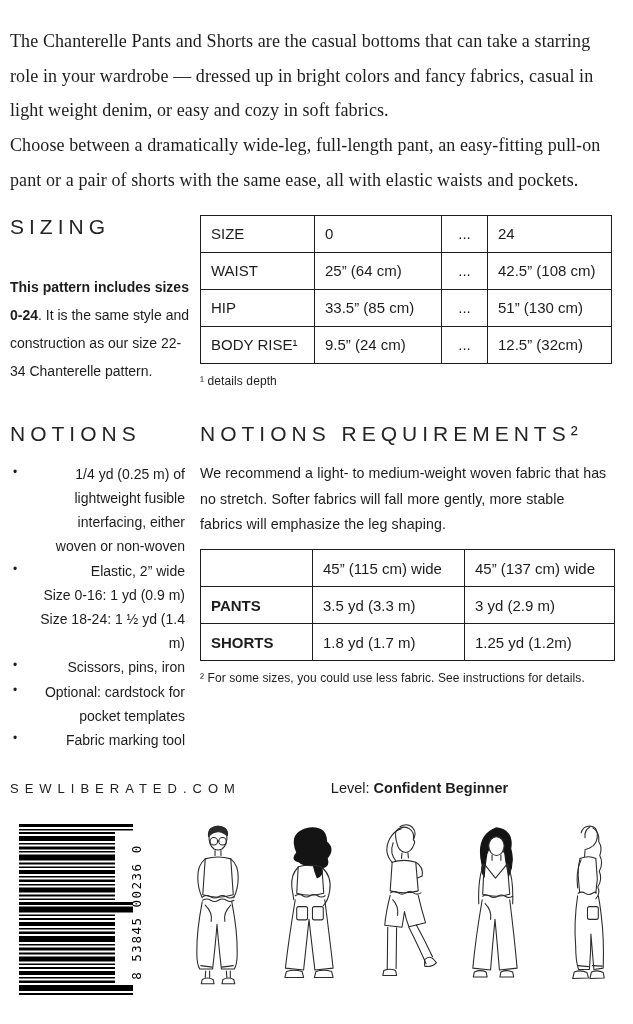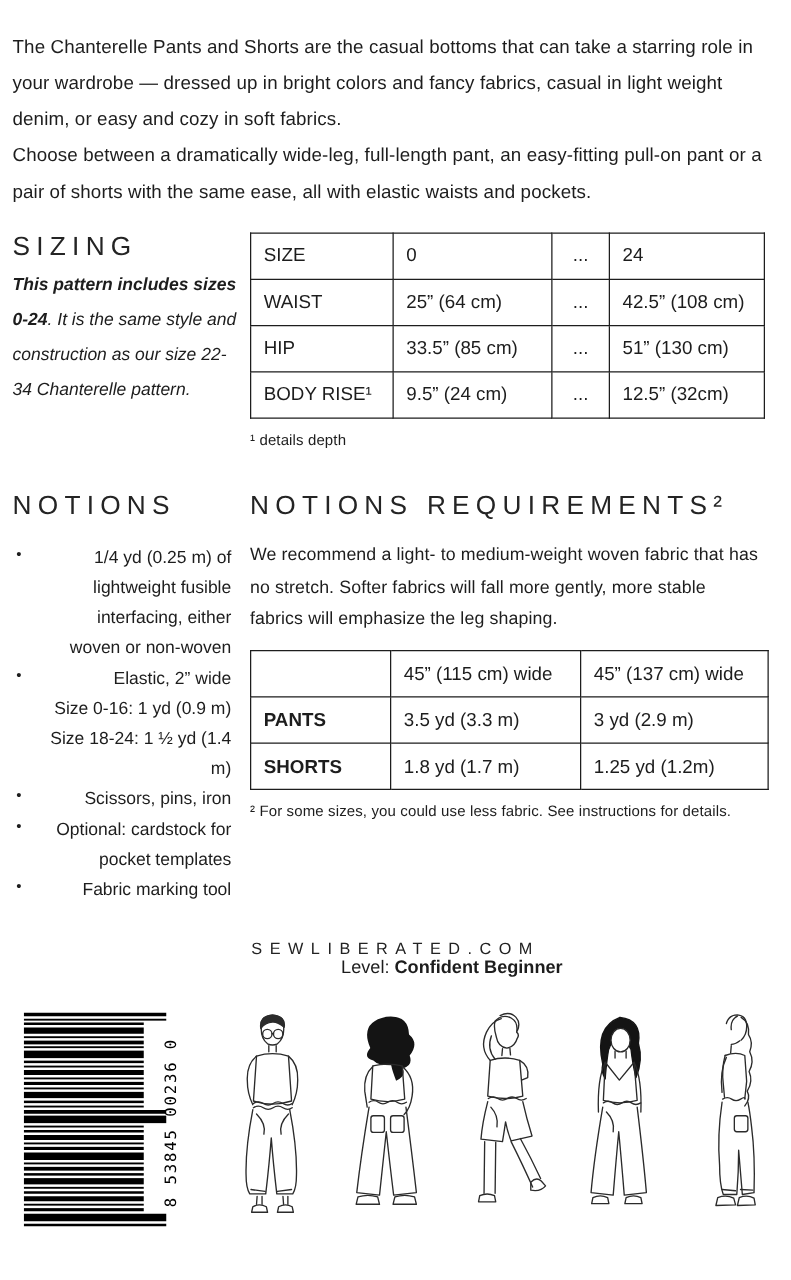--- a/index.html
+++ b/index.html
@@ -3,52 +3,52 @@
 <meta charset="utf-8">
 <style>
   * { margin:0; padding:0; box-sizing:border-box; }
   body {
     width:633px; height:1024px; overflow:hidden;
     background:#ffffff; color:#1d1d1d;
     font-family:"Liberation Sans", sans-serif;
     position:relative;
   }
   
-  .intro { padding:24px 10px 0 10px; font-size:15px; line-height:1.93; letter-spacing:.1px; }
+  .intro { padding:24px 10px 0 10px; font-size:18px; line-height:1.93; letter-spacing:.1px;font-family:Liberation Serif, serif; }
   .intro p { margin:0; }
   
   .row { display:flex; align-items:flex-start; padding:0 23px 0 10px; }
   .row1 { margin-top:17px; }
   .row2 { margin-top:34px; }
   .leftcol { width:190px; flex:none; }
   .rightcol { flex:1; min-width:0; }
   h2.sec {
     font-size:21px; font-weight:400; letter-spacing:5px; color:#242424;
   }
-  .sizing-note { margin-top:3px; font-size:14px; line-height:2.0; width:180px;font-style:italic; }
+  .sizing-note { margin-top:34px; font-size:14px; line-height:2.0; width:180px; }
   .sizing-note b { font-weight:700; }
   
   table { border-collapse:collapse; table-layout:fixed; }
   table, th, td { border:1.5px solid #1d1d1d; }
   th, td { font-size:15px; text-align:left; padding:7px 10px; height:37px; white-space:nowrap; overflow:hidden; }
   th { font-weight:400; }
   td.dots, th.dots { text-align:center; padding:7px 4px; }
   .size-table { width:411px; }
   .fab-table  { width:414px; margin-top:11px; }
   .fab-table td.rowlabel { font-weight:700; }
   .footnote { font-size:12px; margin-top:10px; letter-spacing:.1px; }
   
   .notions-list { list-style:none; margin-top:16px; font-size:14px; line-height:1.73; width:185px; }
   .notions-list li { position:relative; padding-left:24px; width:175px;text-align:right; }
   .notions-list li.b::before {
     content:"•"; position:absolute; left:3px; top:0; font-size:12px;
   }
   .fab-intro { margin-top:15px; font-size:14.2px; line-height:1.82; letter-spacing:.1px; }
   
-  .footer-line { display:flex; align-items:center; padding:0 10px; margin-top:28px;flex-direction:column; }
+  .footer-line { display:flex; align-items:center; padding:0 10px; margin-top:28px; }
   .website { font-size:13px; letter-spacing:6px; color:#222; }
   .level { margin-left:90px; font-size:14.5px; }
   .level b { font-weight:700; }
   
   .bottom { display:flex; align-items:flex-start; padding-left:12px; margin-top:26px; }
   .barcode { position:relative; width:150px; height:178px; flex:none; }
   .barcode svg { position:absolute; left:7px; top:2px; }
   .barcode-digits {
     position:absolute; left:134px; bottom:2px; width:172px; height:17px;
     transform-origin:0 100%; transform:rotate(-90deg);

